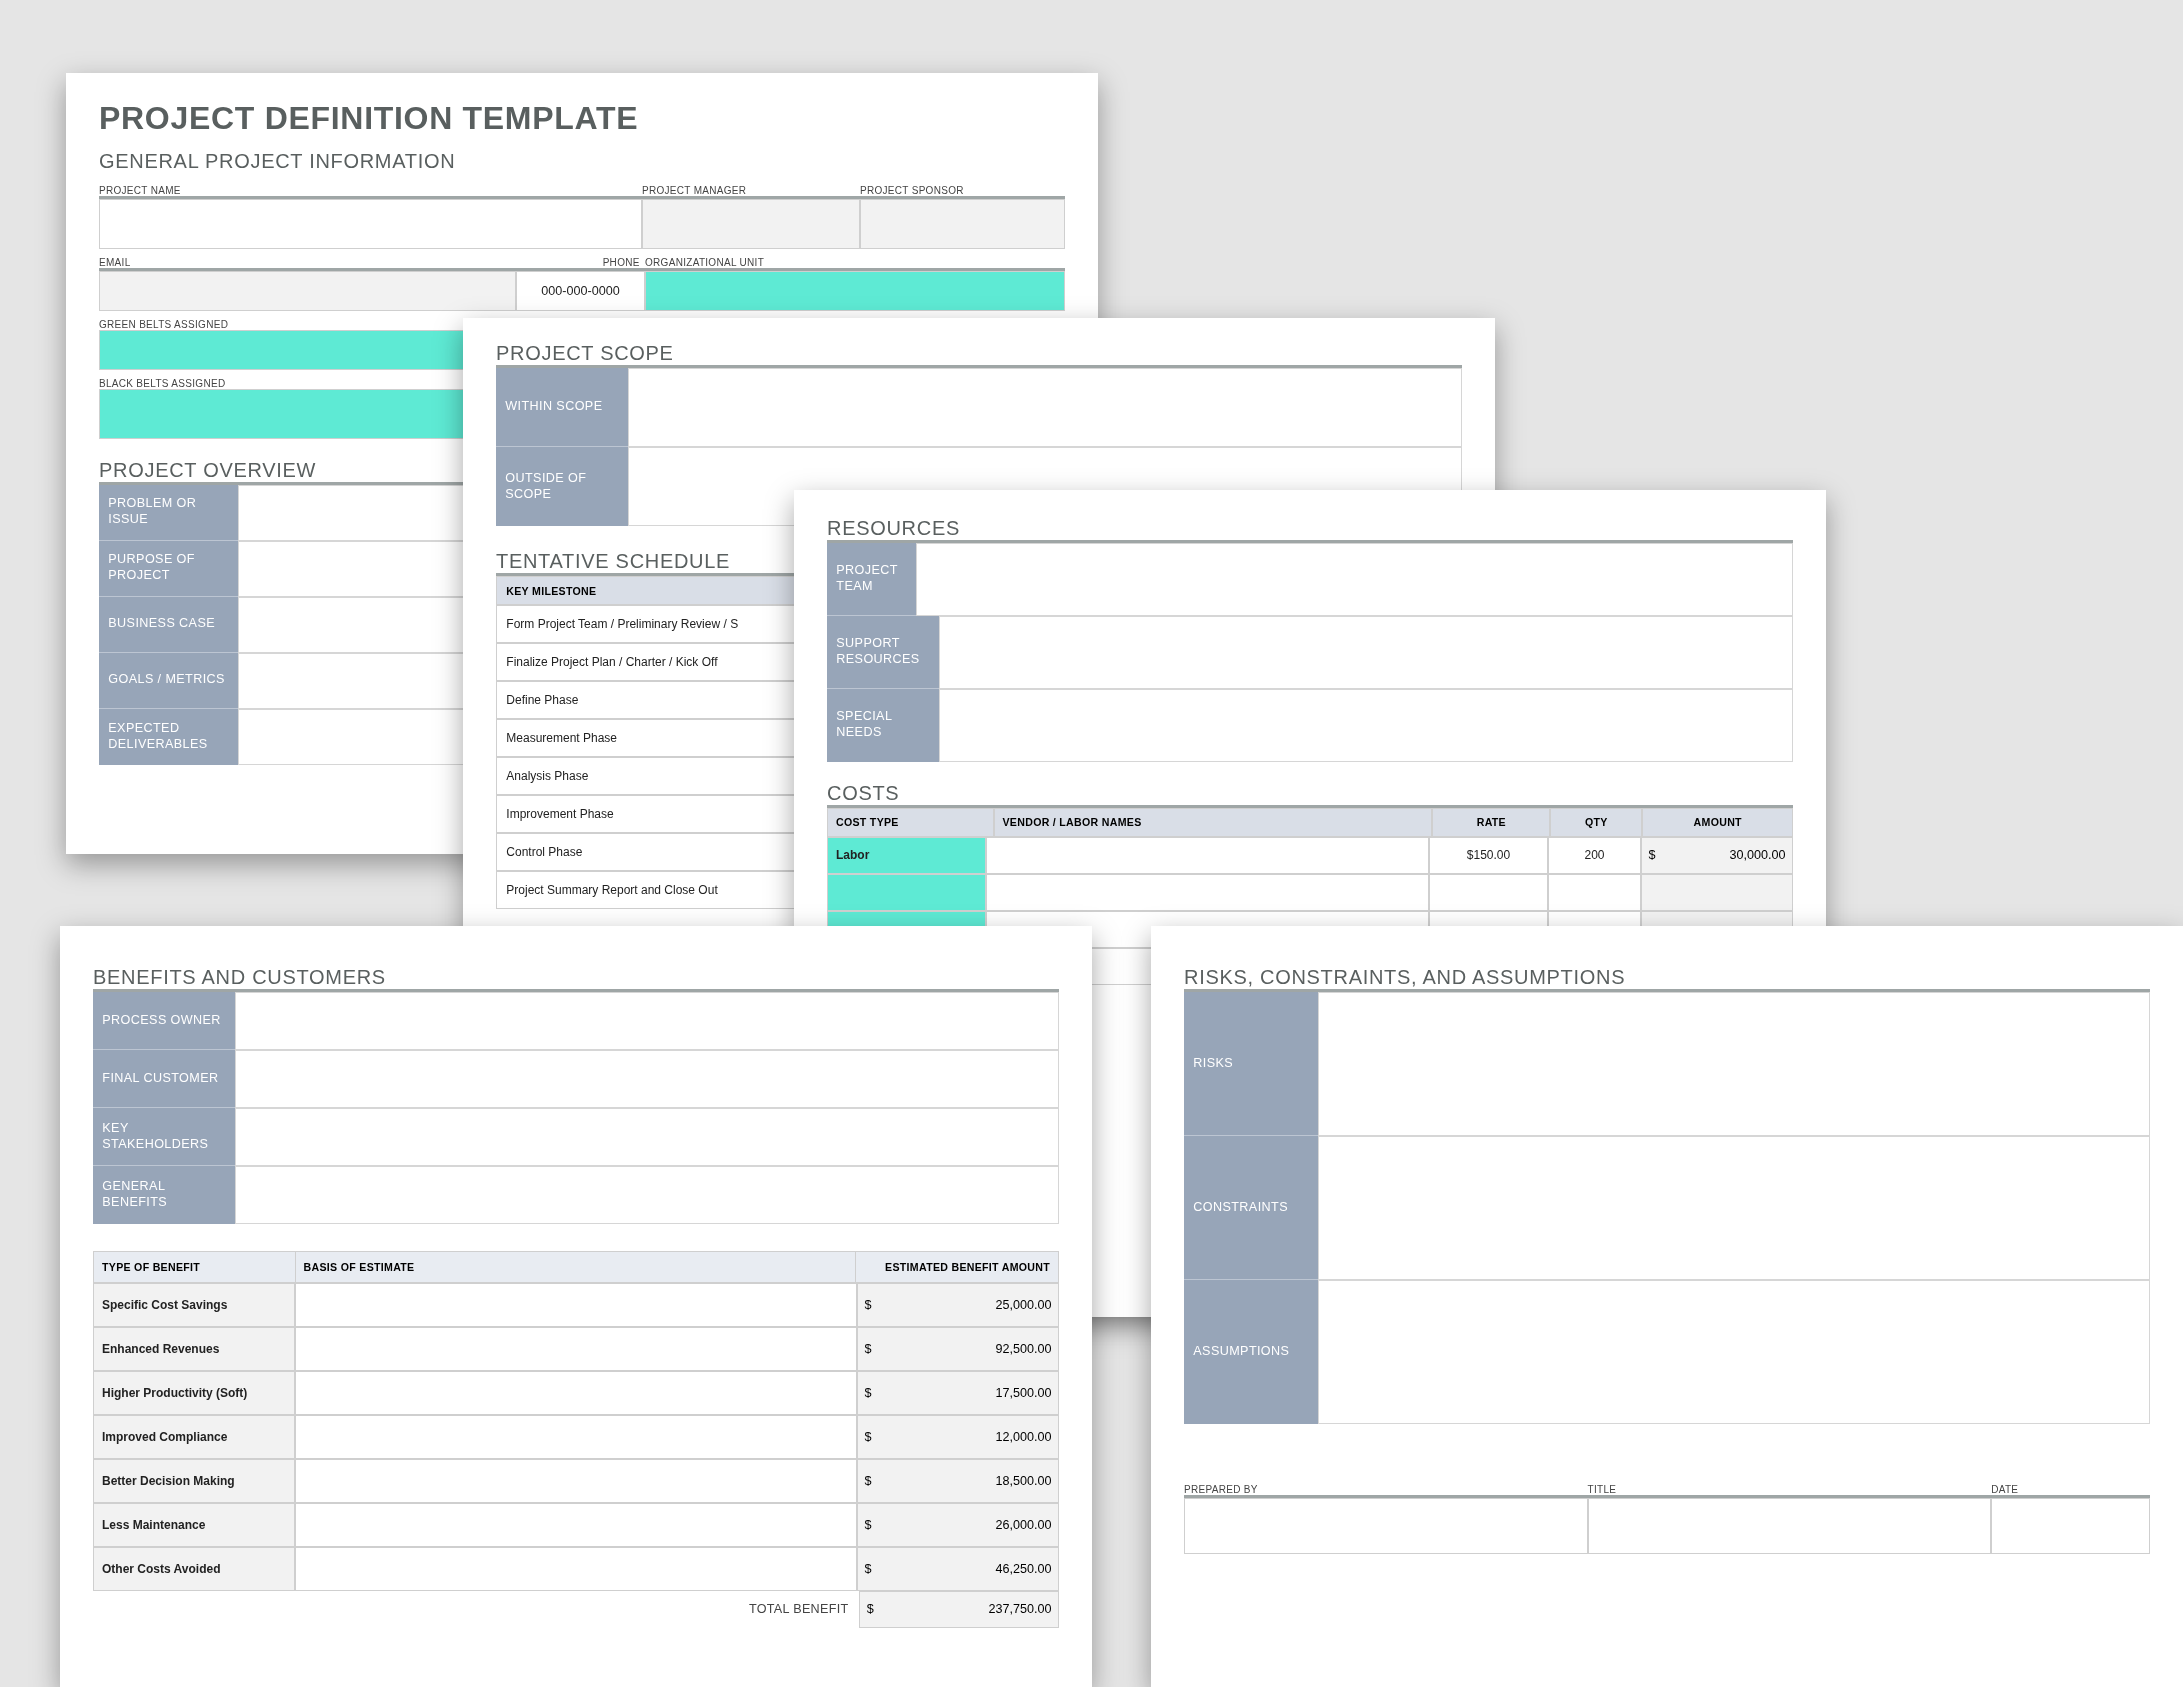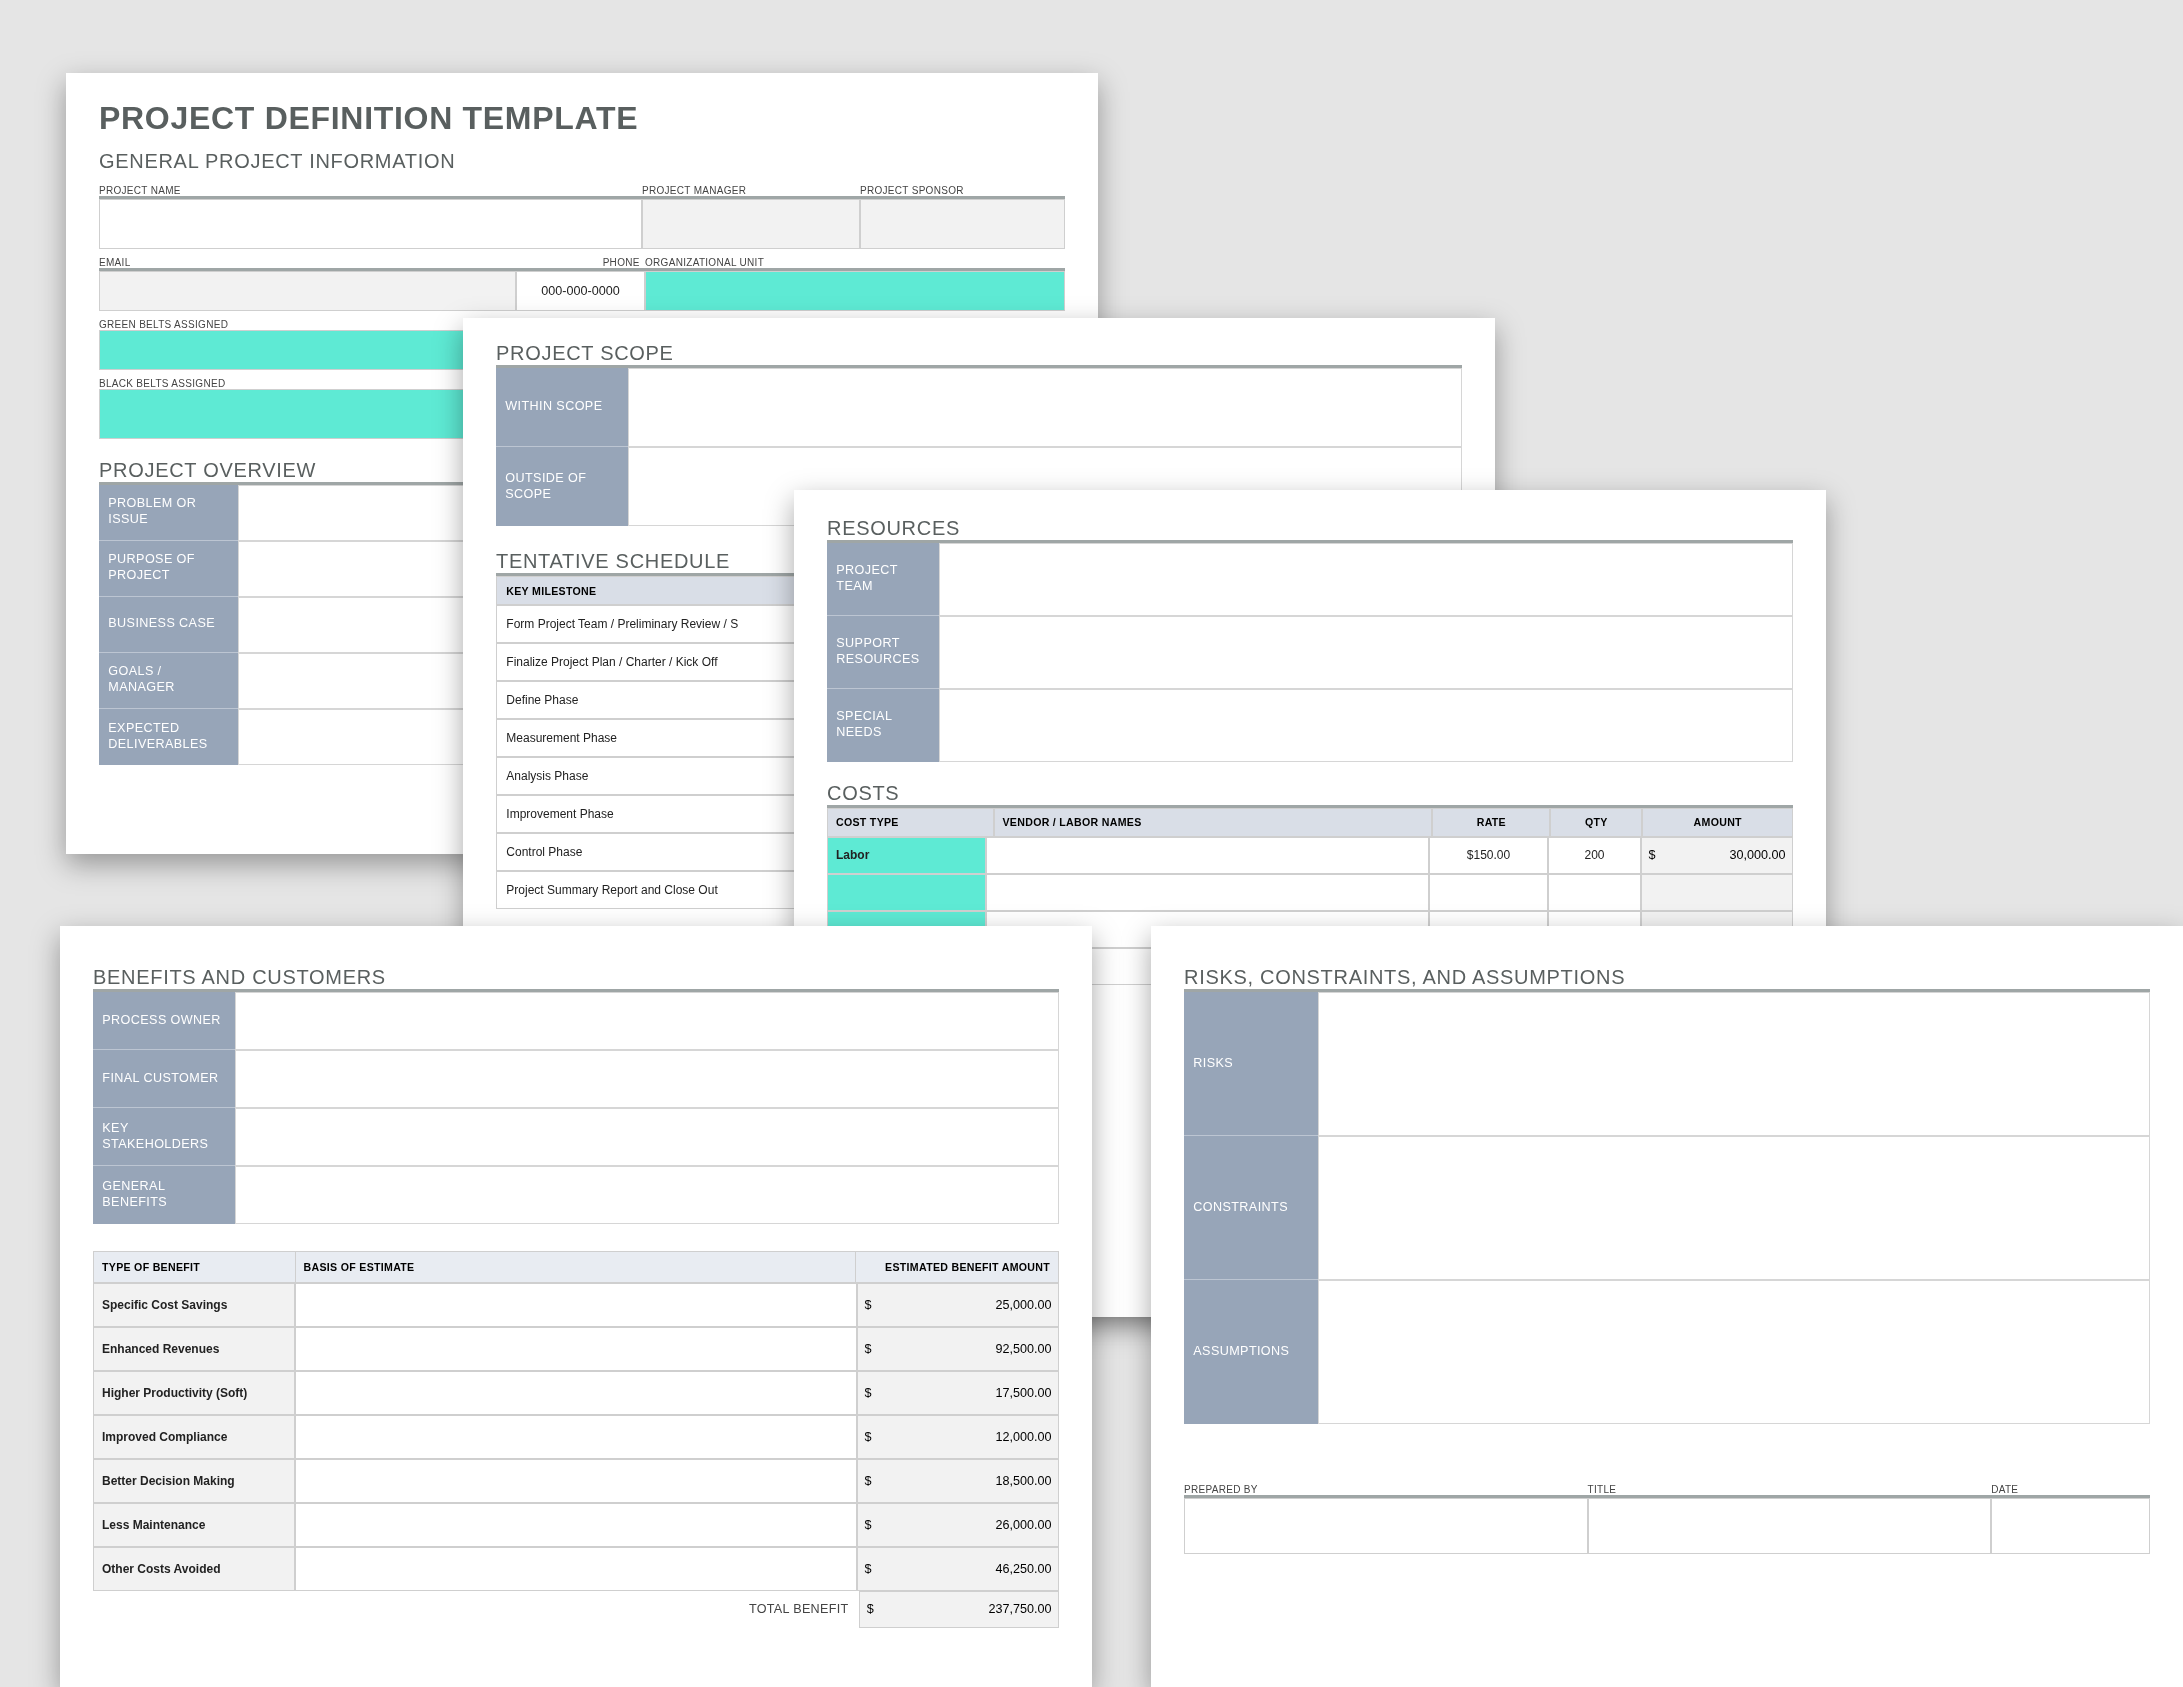--- a/index.html
+++ b/index.html
@@ -154,21 +154,21 @@
     </div>
     <div class="row" style="height:56px;">
       <div class="slate-lbl" style="width:139px;">PURPOSE OF PROJECT</div>
       <div class="cell-lt" style="flex:1;"></div>
     </div>
     <div class="row" style="height:56px;">
       <div class="slate-lbl" style="width:139px;">BUSINESS CASE</div>
       <div class="cell-lt" style="flex:1;"></div>
     </div>
     <div class="row" style="height:56px;">
-      <div class="slate-lbl" style="width:139px;">GOALS / MANAGER</div>
+      <div class="slate-lbl" style="width:139px;">GOALS / METRICS</div>
       <div class="cell-lt" style="flex:1;"></div>
     </div>
     <div class="row" style="height:56px;">
       <div class="slate-lbl" style="width:139px;border-bottom:none;">EXPECTED DELIVERABLES</div>
       <div class="cell-lt" style="flex:1;"></div>
     </div>
   </div>
 </div>
 
 <div class="page" style="left:463px; top:318px; width:1032px; height:986px; padding:24px 33px;">
@@ -217,21 +217,21 @@
         </div>
       </div>
   </div>
 </div>
 
 <div class="page" style="left:794px; top:490px; width:1032px; height:827px; padding:26.5px 33px;">
 
   <div class="sect" style="font-size:20px;">RESOURCES</div>
   <div class="topline" style="width:966px;">
     <div class="row" style="height:73px;">
-      <div class="slate-lbl" style="width:112px;">PROJECT TEAM</div>
+      <div class="slate-lbl" style="width:89px;">PROJECT TEAM</div>
       <div class="cell-lt" style="flex:1;"></div>
     </div>
     <div class="row" style="height:73px;">
       <div class="slate-lbl" style="width:112px;">SUPPORT RESOURCES</div>
       <div class="cell-lt" style="flex:1;"></div>
     </div>
     <div class="row" style="height:73px;">
       <div class="slate-lbl" style="width:112px;border-bottom:none;">SPECIAL NEEDS</div>
       <div class="cell-lt" style="flex:1;"></div>
     </div>

